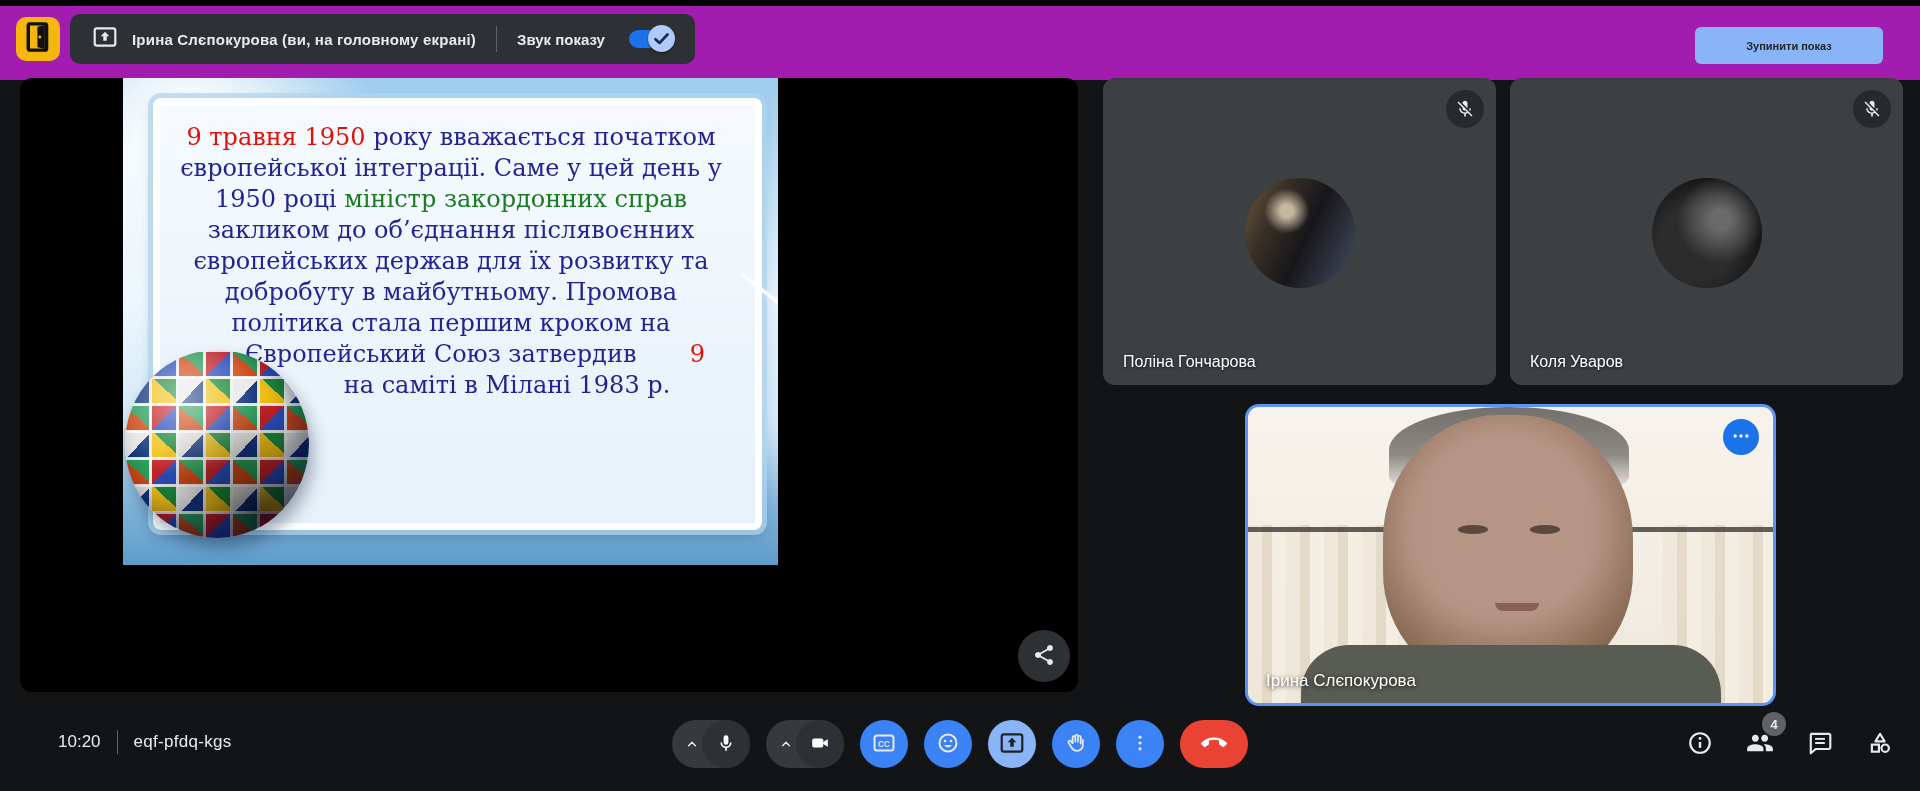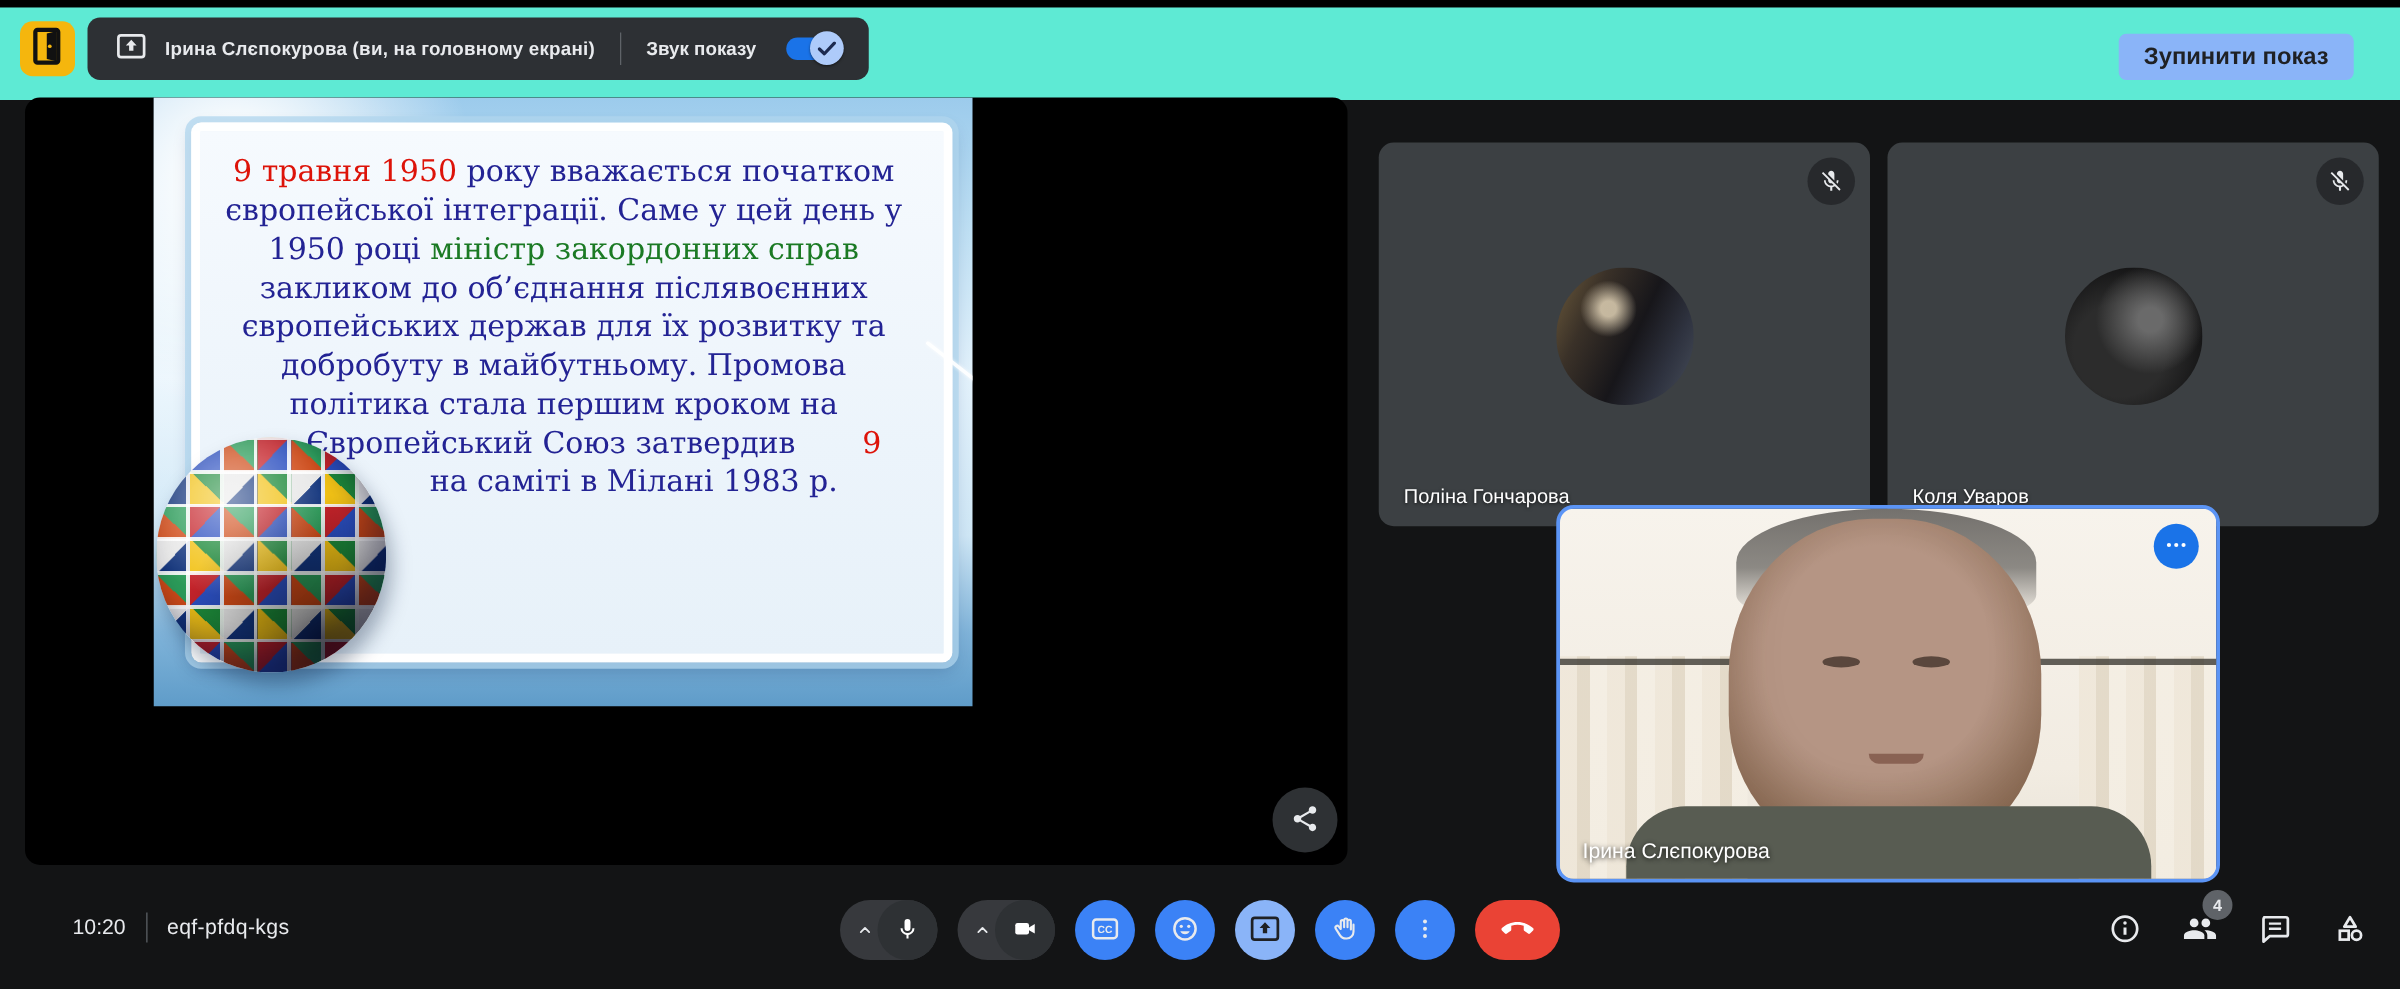--- a/index.html
+++ b/index.html
@@ -5,34 +5,34 @@
   html,body{margin:0;padding:0;}
   body{
     width:1920px;height:791px;overflow:hidden;position:relative;
     background:#131415;font-family:"Liberation Sans",sans-serif;
     -webkit-font-smoothing:antialiased;
   }
   .abs{position:absolute;}
 
   
   #top-strip{left:0;top:0;width:1920px;height:6px;background:#000;}
-  #top-bar{left:0;top:6px;width:1920px;height:74px;background:#5eead4;}
+  #top-bar{left:0;top:6px;width:1920px;height:74px;background:#a21caf;}
   #app-logo{left:16px;top:11px;width:44px;height:44px;border-radius:10px;background:#f5b60d;
     display:flex;align-items:center;justify-content:center;}
   #presenter-pill{left:70px;top:8px;height:50px;border-radius:10px;background:#2d3034;
     display:inline-flex;align-items:center;padding:0 22px;gap:14px;}
   #presenter-pill .plabel{color:#e8eaed;font-size:15px;font-weight:700;letter-spacing:.2px;white-space:nowrap;}
   .vdiv{width:1px;height:26px;background:#5f6368;margin:0 6px;}
   #sound-label{color:#e8eaed;font-size:15px;font-weight:700;white-space:nowrap;}
   #sound-toggle{position:relative;width:44px;height:22px;margin-left:10px;cursor:pointer;}
   #sound-toggle .track{position:absolute;left:0;top:2px;width:40px;height:18px;border-radius:9px;background:var(--toggle_blue,#1a73e8);}
   #sound-toggle .knob{position:absolute;right:-2px;top:-3px;width:27px;height:27px;border-radius:50%;
     background:#aecbfa;display:flex;align-items:center;justify-content:center;box-shadow:0 1px 2px rgba(0,0,0,.5);}
   #stop-share-btn{left:1695px;top:21px;width:188px;height:37px;border:none;border-radius:6px;
-    background:var(--accent_blue,#8ab4f8);color:#1f2124;font-size:19px;font-weight:700;
+    background:var(--accent_blue,#8ab4f8);color:#1f2124;font-size:11px;font-weight:700;
     font-family:"Liberation Sans",sans-serif;cursor:pointer;}
 
   
   #stage{left:20px;top:78px;width:1058px;height:614px;background:#000;border-radius:12px;overflow:hidden;}
   #slide{left:103px;top:0;width:655px;height:487px;overflow:hidden;
     background:
       radial-gradient(circle at 10% 12%, rgba(255,255,255,.95) 0 4%, rgba(255,255,255,0) 26%),
       radial-gradient(circle at 4% 30%, rgba(255,255,255,.5), rgba(255,255,255,0) 30%),
       linear-gradient(180deg,#9ccbec 0%,#bfe0f4 22%,#e3f2fc 46%,#cfe7f6 72%,#7fb3d9 88%,#5f9cc9 100%);
   }
@@ -59,21 +59,21 @@
       repeating-conic-gradient(#c6242b 0 12%, #2b4fc0 12% 25%, #1d8a3a 25% 37%, #f2c216 37% 50%,
         #13357d 50% 62%, #e8e8e8 62% 75%, #d04a17 75% 87%, #2c9d5a 87% 100%);
     background-size:auto,auto,100% 100%,100% 100%,54px 54px;
     box-shadow:inset -14px -16px 26px rgba(0,0,30,.45), 4px 10px 16px rgba(10,30,60,.35);}
   #pointer-line{left:612px;top:212px;width:58px;height:3px;background:rgba(255,255,255,.92);
     transform:rotate(38deg);border-radius:2px;box-shadow:0 0 3px rgba(255,255,255,.8);}
   #share-btn{left:998px;top:552px;width:52px;height:52px;border-radius:50%;background:#2e3134;
     border:none;display:flex;align-items:center;justify-content:center;cursor:pointer;}
 
   
-  .ptile{top:78px;width:393px;height:307px;border-radius:12px;background:#3c4043;overflow:hidden;cursor:pointer;margin-top:36px;}
+  .ptile{top:78px;width:393px;height:307px;border-radius:12px;background:#3c4043;overflow:hidden;cursor:pointer;}
   #tile-polina{left:1103px;} #tile-kolya{left:1510px;}
   .mic-off-chip{position:absolute;right:12px;top:12px;width:38px;height:38px;border-radius:50%;
     background:rgba(38,40,43,.95);display:flex;align-items:center;justify-content:center;}
   .avatar{position:absolute;left:50%;top:100px;width:110px;height:110px;margin-left:-55px;border-radius:50%;}
   #tile-polina .avatar{background:
       radial-gradient(circle at 38% 30%, rgba(235,220,190,.8) 0 6%, rgba(235,220,190,0) 22%),
       linear-gradient(115deg,#6d5b3c 0%,#3a3128 26%,#17161a 55%,#2f3340 78%,#49505c 100%);}
   #tile-kolya .avatar{background:
       radial-gradient(circle at 62% 38%, #6a6a6a 0 10%, rgba(90,90,90,0) 45%),
       radial-gradient(circle at 40% 60%, #2c2c2c 0 40%, #0c0c0d 85%);}

